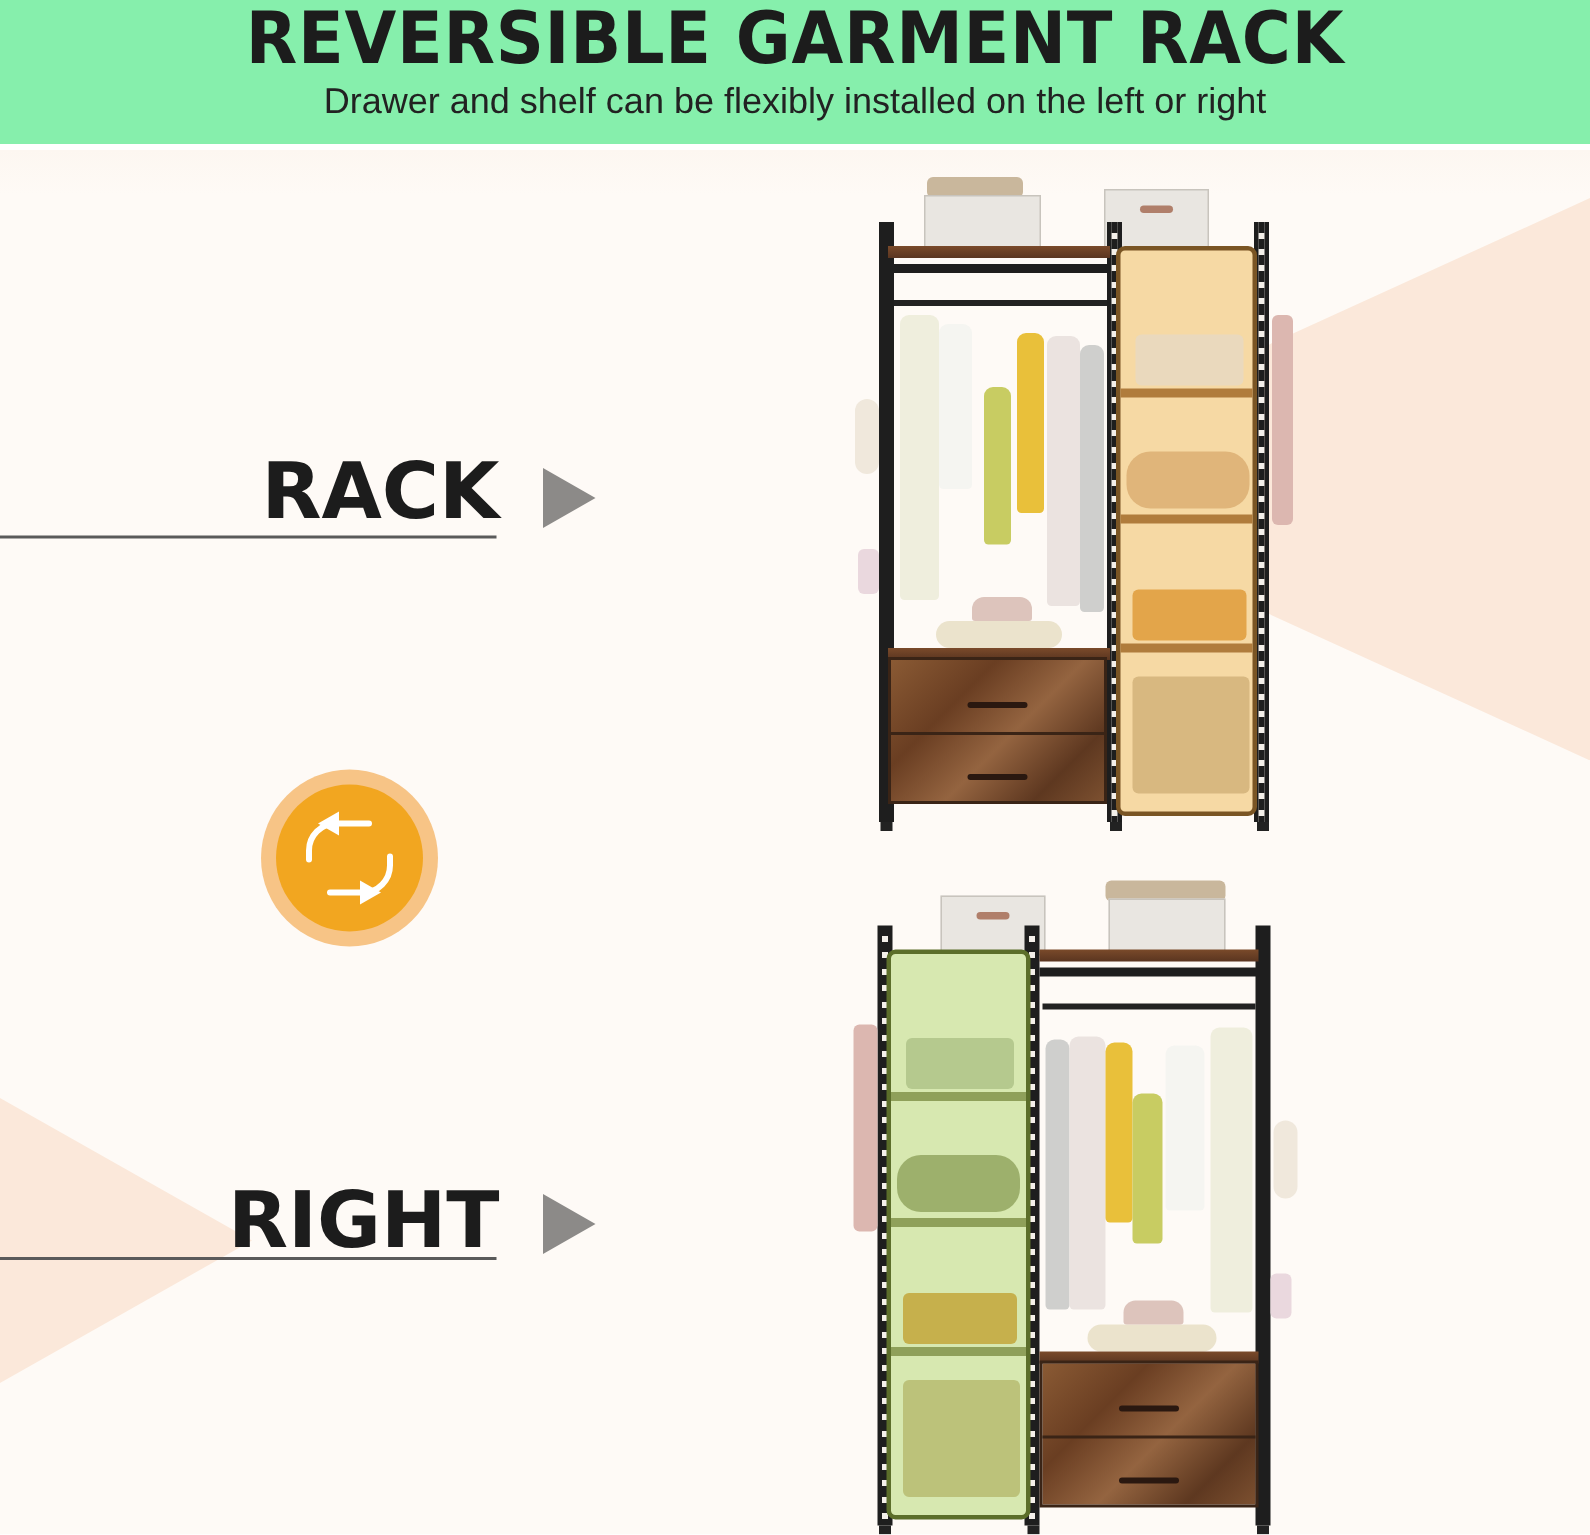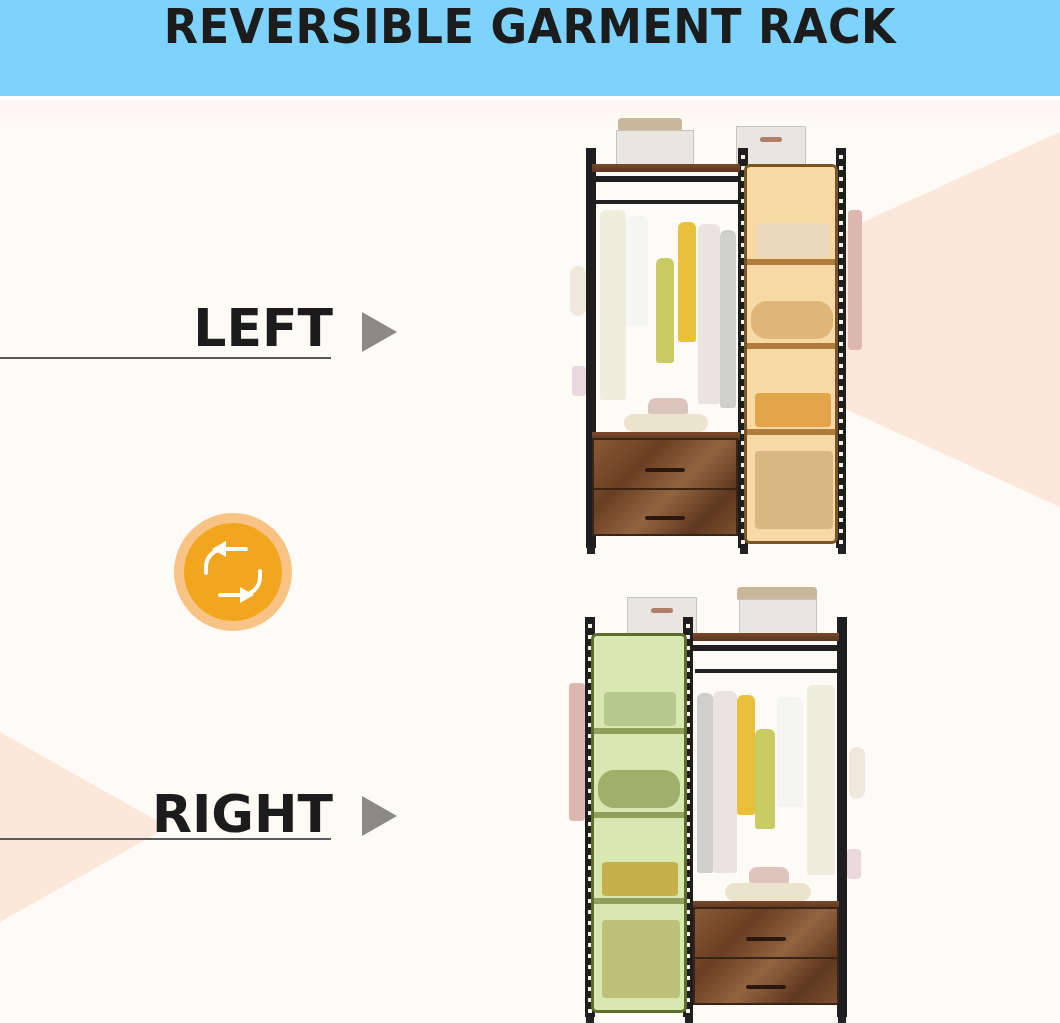--- a/index.html
+++ b/index.html
@@ -1,19 +1,19 @@
 <!DOCTYPE html>
 <html><head>
 <meta charset="utf-8">
 <style>
   * { box-sizing: border-box; margin: 0; padding: 0; }
   html, body { width: 1060px; height: 1023px; overflow: hidden; background: #ffffff; }
   body { font-family: "Liberation Sans", "DejaVu Sans", sans-serif; position: relative; }
 
-  .header { position: absolute; left: 0; top: 0; width: 1060px; height: 96px; background: #7dd3fc; text-align: center; }
+  .header { position: absolute; left: 0; top: 0; width: 1060px; height: 96px; background: #86efac; text-align: center; }
   .title { position: absolute; left: 0; right: 0; top: -2px; font-size: 48px; font-weight: 700; color: #1c1c1c; letter-spacing: 0.5px; font-family: "DejaVu Sans", sans-serif; transform: scaleX(0.93); }
   .subtitle { position: absolute; left: 0; right: 0; top: 54px; font-size: 24px; color: #222; font-family: "Liberation Sans", sans-serif; }
 
   .canvas { position: absolute; left: 0; top: 100px; width: 1060px; height: 923px; background: linear-gradient(#fdf7f1 0, #fefaf6 30px, #fefaf6 100%); overflow: hidden; }
 
   .wedge { position: absolute; background: #fbe8da; }
   .wedge-right { right: 0; top: 32px; width: 230px; height: 375px; clip-path: polygon(100% 0, 100% 100%, 0 72%, 0 28%); }
   .wedge-left { left: 0; top: 632px; width: 168px; height: 190px; clip-path: polygon(0 0, 100% 50%, 0 100%); }
 
   .label { position: absolute; font-family: "DejaVu Sans", sans-serif; font-weight: 700; color: #1c1c1c; font-size: 52px; text-align: right; }
@@ -52,27 +52,28 @@
   .box { position: absolute; background: #e9e6e1; border: 1px solid #c8c4bd; }
   .box .tag { position: absolute; left: 50%; top: 10px; width: 22px; height: 5px; margin-left: -11px; background: #b07f6a; border-radius: 3px; }
   .garment { position: absolute; border-radius: 6px 6px 3px 3px; }
   .foot { position: absolute; width: 8px; height: 6px; background: #222; }
 </style>
 </head>
 <body>
 
 <div class="header">
   <div class="title">REVERSIBLE GARMENT RACK</div>
+  <div class="subtitle">Drawer and shelf can be flexibly installed on the left  or right</div>
 </div>
 
 <div class="canvas">
   <div class="wedge wedge-right"></div>
   <div class="wedge wedge-left"></div>
 
-  <div class="label label-right">LEFT</div>
+  <div class="label label-right">RACK</div>
   <div class="underline ul-right"></div>
   <div class="tri tri-right"></div>
 
   <div class="swap">
     <div class="swap-inner">
       <svg width="98" height="98" viewBox="0 0 98 98">
         <path d="M62 26 H40 a18 18 0 0 0 -18 18 V50" fill="none" stroke="#fff" stroke-width="4" stroke-linecap="round"></path>
         <polygon points="28,26 42,18 42,34" fill="#fff"></polygon>
         <path d="M36 72 H58 a18 18 0 0 0 18 -18 V48" fill="none" stroke="#fff" stroke-width="4" stroke-linecap="round"></path>
         <polygon points="70,72 56,64 56,80" fill="#fff"></polygon>

